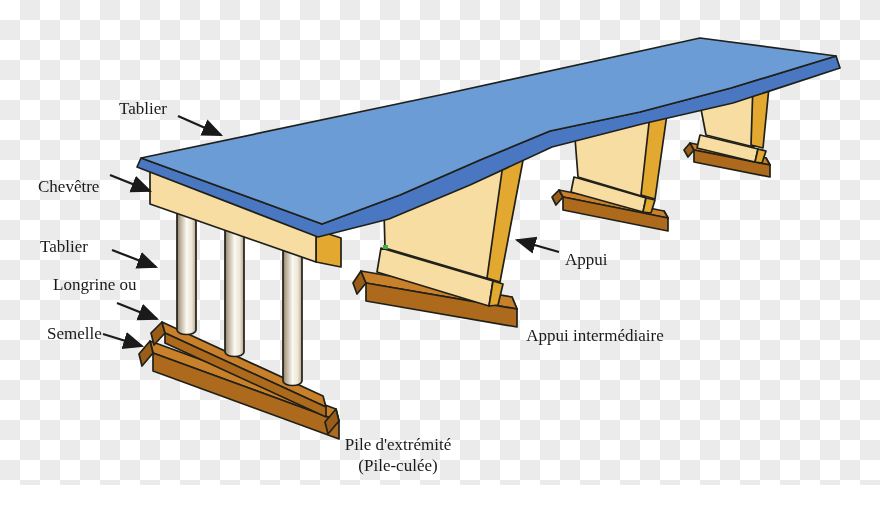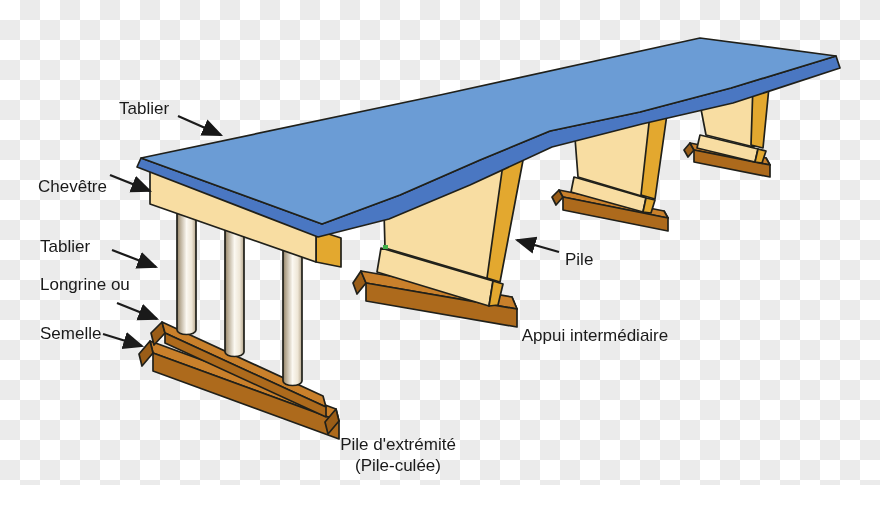--- a/index.html
+++ b/index.html
@@ -1,20 +1,20 @@
 <!DOCTYPE html>
 <html><head>
 <meta charset="utf-8">
 <style>
   html,body{margin:0;padding:0;background:#fff;}
   .stage{
     position:relative;width:880px;height:485px;overflow:hidden;
     background-size:40px 40px;
     background-image:conic-gradient(#ebebeb 0 25%, #ffffff 0 50%, #ebebeb 0 75%, #ffffff 0);
-    font-family:Liberation Sans, sans-serif;
+    font-family:Liberation Serif, serif;
   }
   svg{position:absolute;left:0;top:0;}
   svg polygon, svg path.col{stroke:#20201a;stroke-width:1.7;stroke-linejoin:round;}
   svg line.arrow{stroke:#1a1a1a;stroke-width:2.2;}
   #ah path{fill:#1a1a1a;stroke:none;}
   .lbl{
     position:absolute;color:#1a1a1a;font-size:17px;line-height:21px;
     white-space:nowrap;letter-spacing:0px;
   }
   .lbl.center{text-align:center;white-space:normal;}
@@ -97,25 +97,25 @@
     <line class="arrow" x1="112" y1="250" x2="156" y2="267" marker-end="url(#ah)"></line>
     <line class="arrow" x1="117" y1="303" x2="157" y2="319" marker-end="url(#ah)"></line>
     <line class="arrow" x1="103" y1="334" x2="142" y2="346" marker-end="url(#ah)"></line>
     <line class="arrow" x1="559" y1="252" x2="517" y2="240" marker-end="url(#ah)"></line>
   </g>
 </svg>
 
 <div class="lbl" style="left:119px;top:98px;">Tablier</div>
 <div class="lbl" style="left:38px;top:176px;">Chevêtre</div>
 <div class="lbl" style="left:40px;top:236px;">Tablier</div>
-<div class="lbl" style="left:40px;top:274px;">
+<div class="lbl" style="left:40px;top:274px;padding-left:13px;">
   <div>Longrine ou</div>
 </div>
-<div class="lbl" style="left:40px;top:323px;">Semelle</div>
-<div class="lbl" style="left:565px;top:249px;">Pile</div>
+<div class="lbl" style="left:47px;top:323px;">Semelle</div>
+<div class="lbl" style="left:565px;top:249px;">Appui</div>
 <div class="lbl center" style="left:510px;top:325px;width:170px;">
   <div>Appui intermédiaire</div>
 </div>
 <div class="lbl center" style="left:313px;top:434px;width:170px;">
   <div>Pile d'extrémité</div>
   <div>(Pile-culée)</div>
 </div>
 </div>
 
 </body></html>

